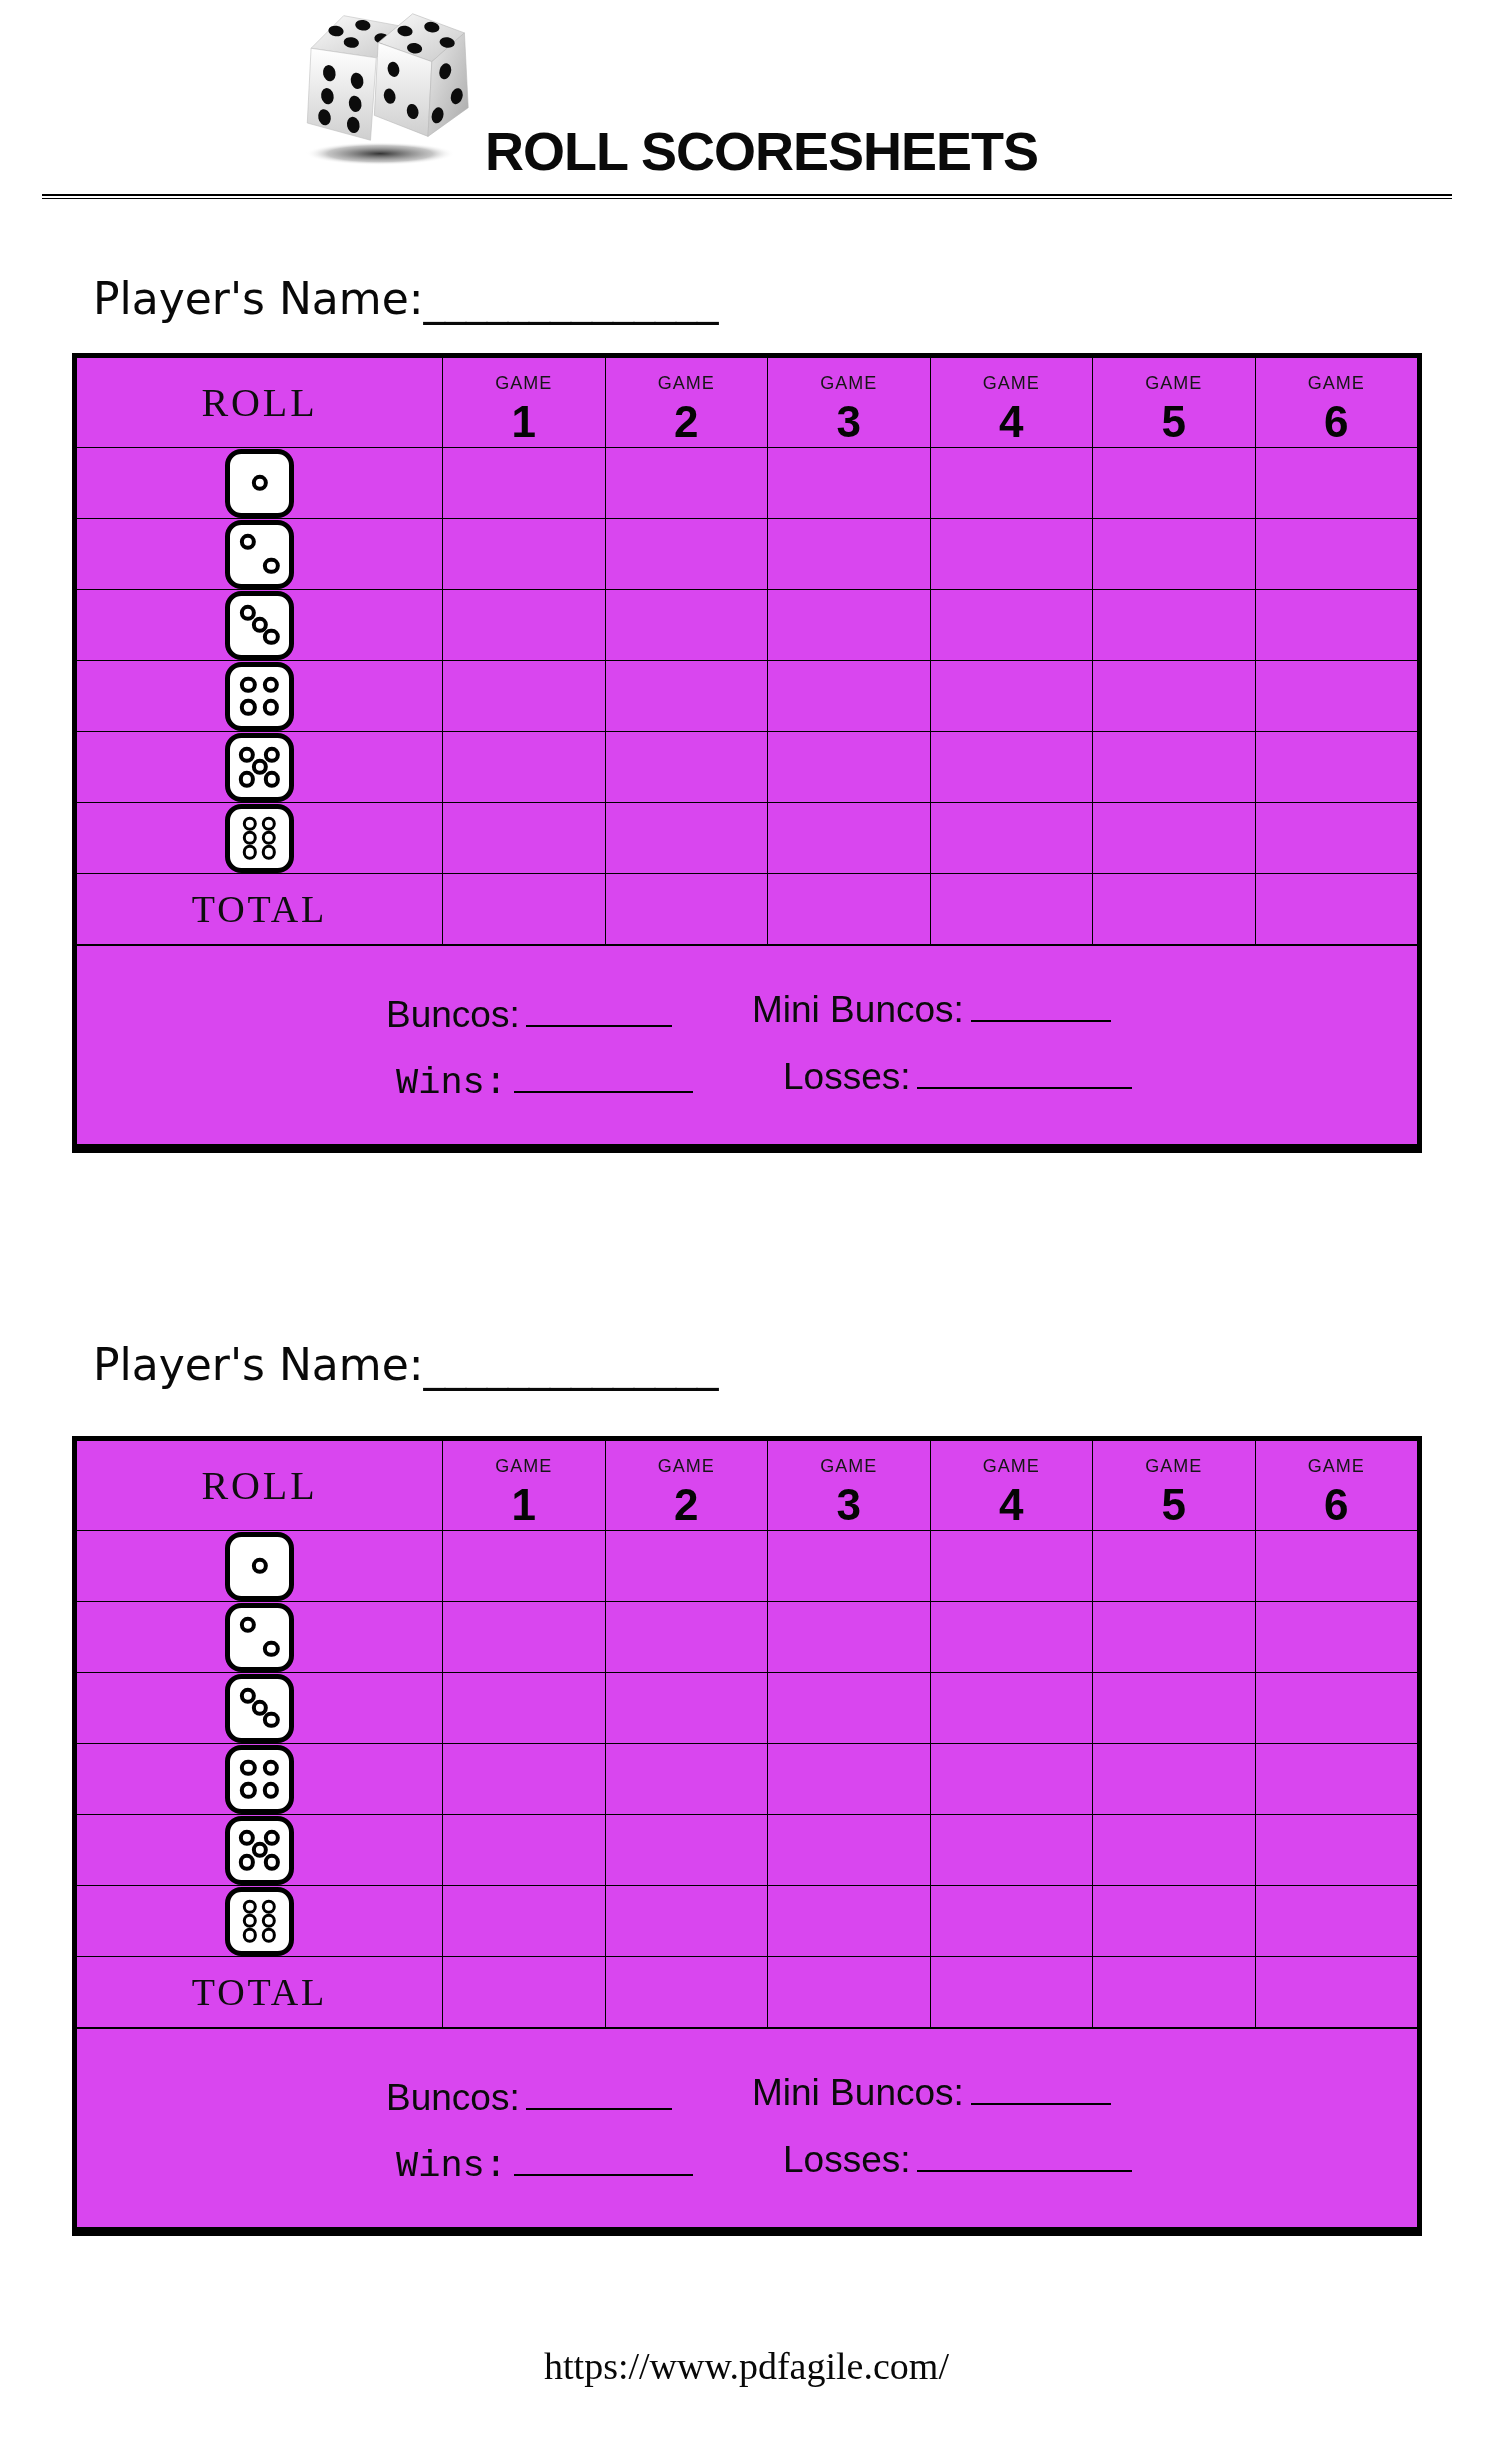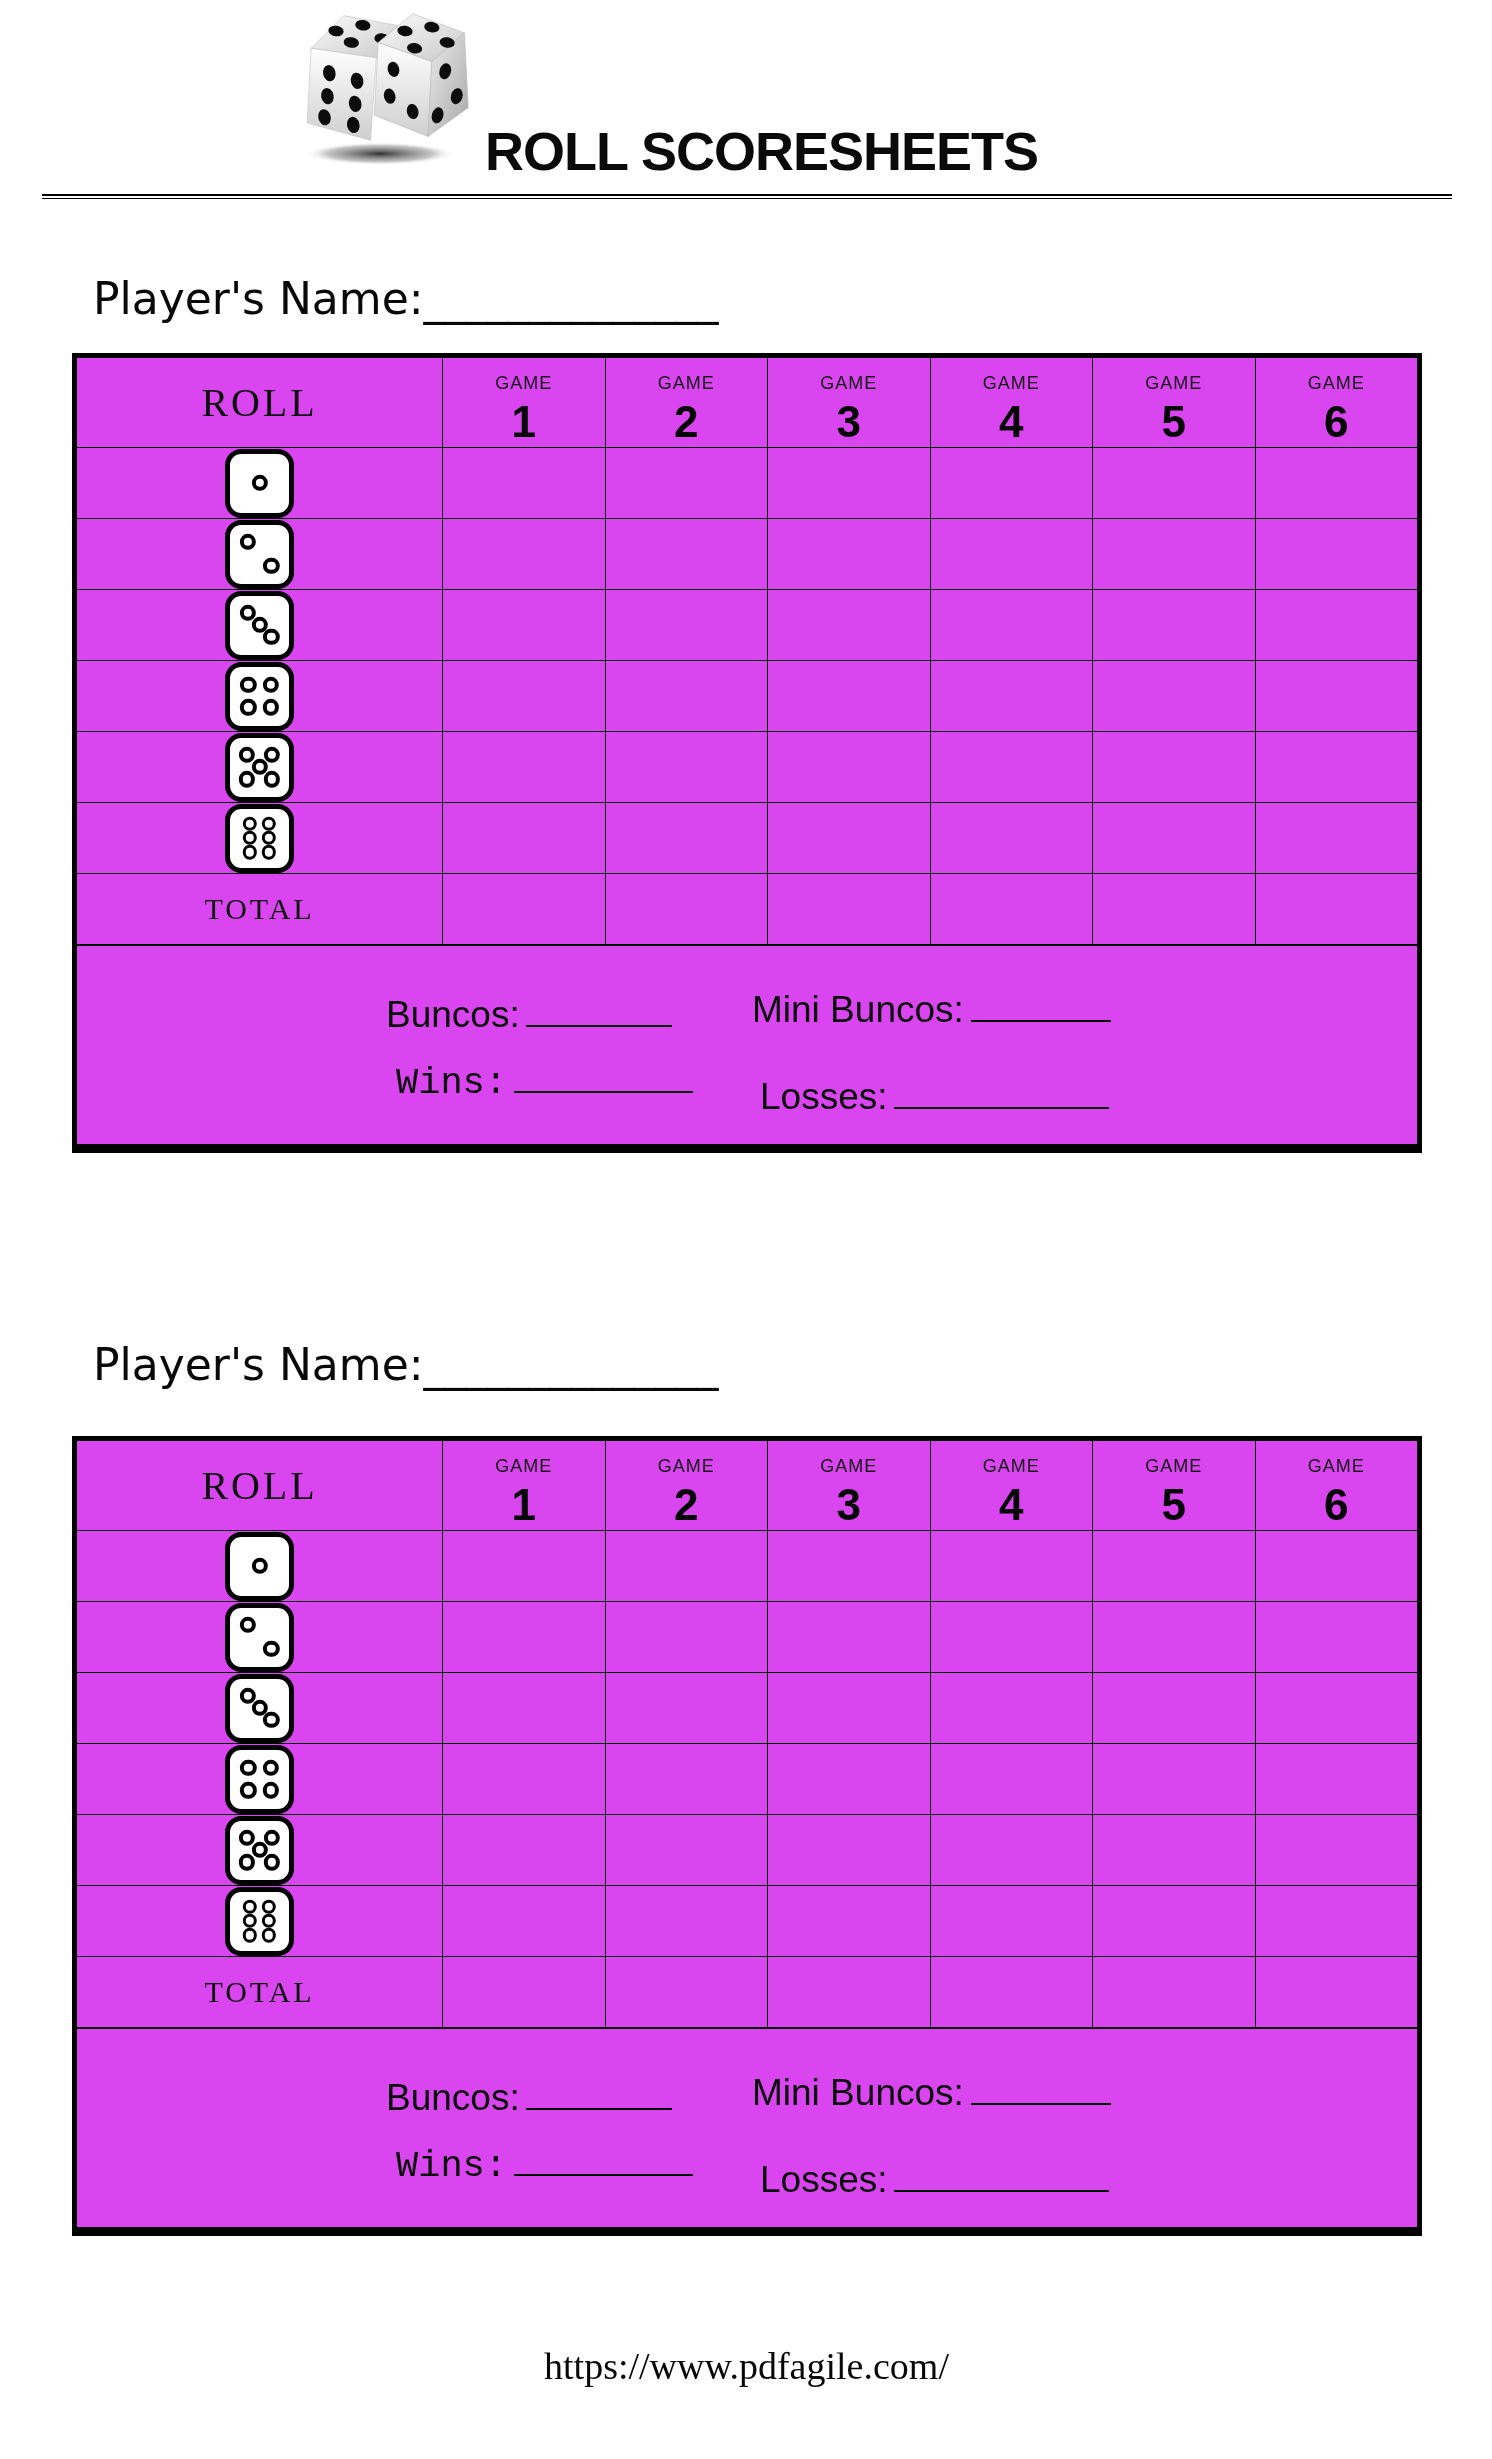--- a/index.html
+++ b/index.html
@@ -40,28 +40,28 @@
   .dice-cell{display:flex;align-items:center;justify-content:center;overflow:visible;}
   .score-cell{border-left:1.9px solid #000;}
 
   .die{position:relative;width:69px;height:69px;border:5.8px solid #000;border-radius:16.3px;
        background:#fff;box-sizing:border-box;margin:-1.9px 0;}
   .pip{position:absolute;width:16.3px;height:16.3px;border:4.8px solid #000;border-radius:50%;
        background:#fff;box-sizing:border-box;transform:translate(-50%,-50%);}
   .die-6 .pip{width:14.4px;height:14.4px;border-width:3.8px;}
 
   .total-cell{display:flex;align-items:center;justify-content:center;
-              font-family:"Liberation Serif",serif;font-size:30px;letter-spacing:2.9px;}
+              font-family:"Liberation Serif",serif;font-size:38px;letter-spacing:2.9px;}
 
   .fields{position:relative;height:198px;border-top:2.9px solid #000;}
   .fgroup{position:absolute;white-space:nowrap;font-size:37px;color:#0b0b0b;}
   .g-buncos{left:309px;top:46px;}
   .g-mini{left:675px;top:41px;}
   .g-wins{left:319px;top:112px;font-family:Liberation Mono, monospace;}
-  .g-losses{left:683px;top:108px;margin-top:20px;}
+  .g-losses{left:706px;top:108px;}
   .fline{display:inline-block;border-bottom:2.9px solid #000;height:33px;
          margin-left:6.7px;vertical-align:baseline;}
   .w152{width:146px;} .w146{width:140px;} .w186{width:179px;} .w224{width:215px;}
 
   
   .footer-url{position:absolute;left:0;top:2344px;width:100%;text-align:center;
               font-family:"Liberation Serif",serif;font-size:38px;color:#080808;}
 </style>
 </head>
 <body>

